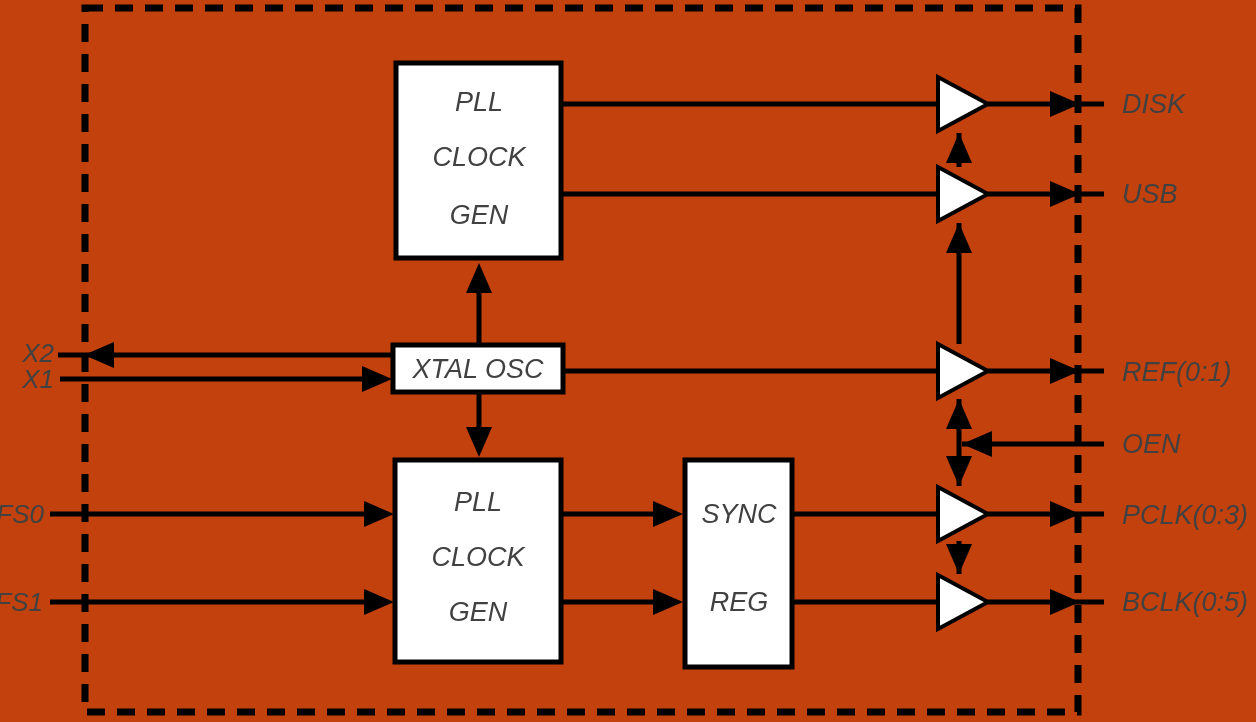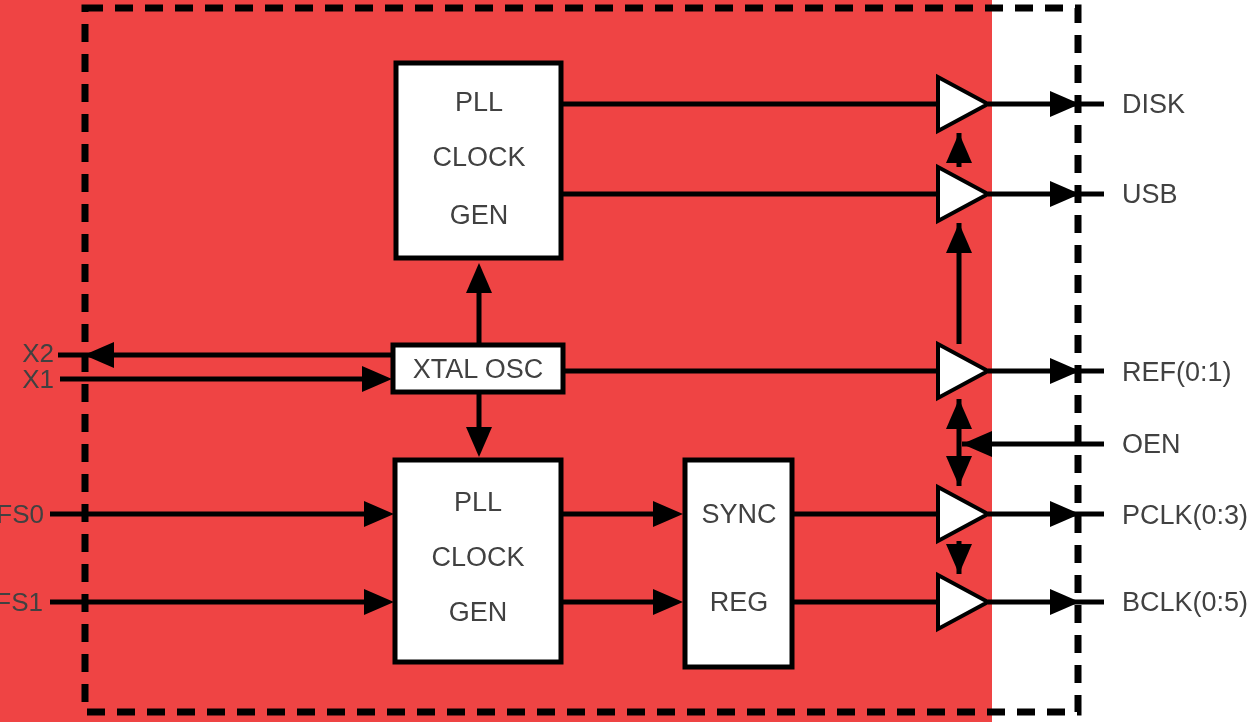--- a/index.html
+++ b/index.html
@@ -1,16 +1,16 @@
 <!DOCTYPE html>
 <html><head>
 <meta charset="utf-8">
 <style>
   html,body{margin:0;padding:0;background:#ffffff;}
-  .stage{width:992px;height:722px;background:#ef4444;position:relative;}
+  .stage{width:1256px;height:722px;background:#c2410c;position:relative;font-style:italic;}
   svg{display:block;}
   .wire{stroke:#000000;stroke-width:5;fill:none;}
   .vwire{stroke:#000000;stroke-width:5;fill:none;}
   .border{stroke:#000000;stroke-width:7;fill:none;stroke-dasharray:18 12;}
   .box{fill:#ffffff;stroke:#000000;stroke-width:5;}
   .buf{fill:#ffffff;stroke:#000000;stroke-width:4;}
   .ah{fill:#000000;stroke:none;}
   text{font-family:"Liberation Sans",sans-serif;font-size:27px;fill:#414141;}
   .blk{text-anchor:middle;}
   .lend{text-anchor:end;font-size:26px;}

